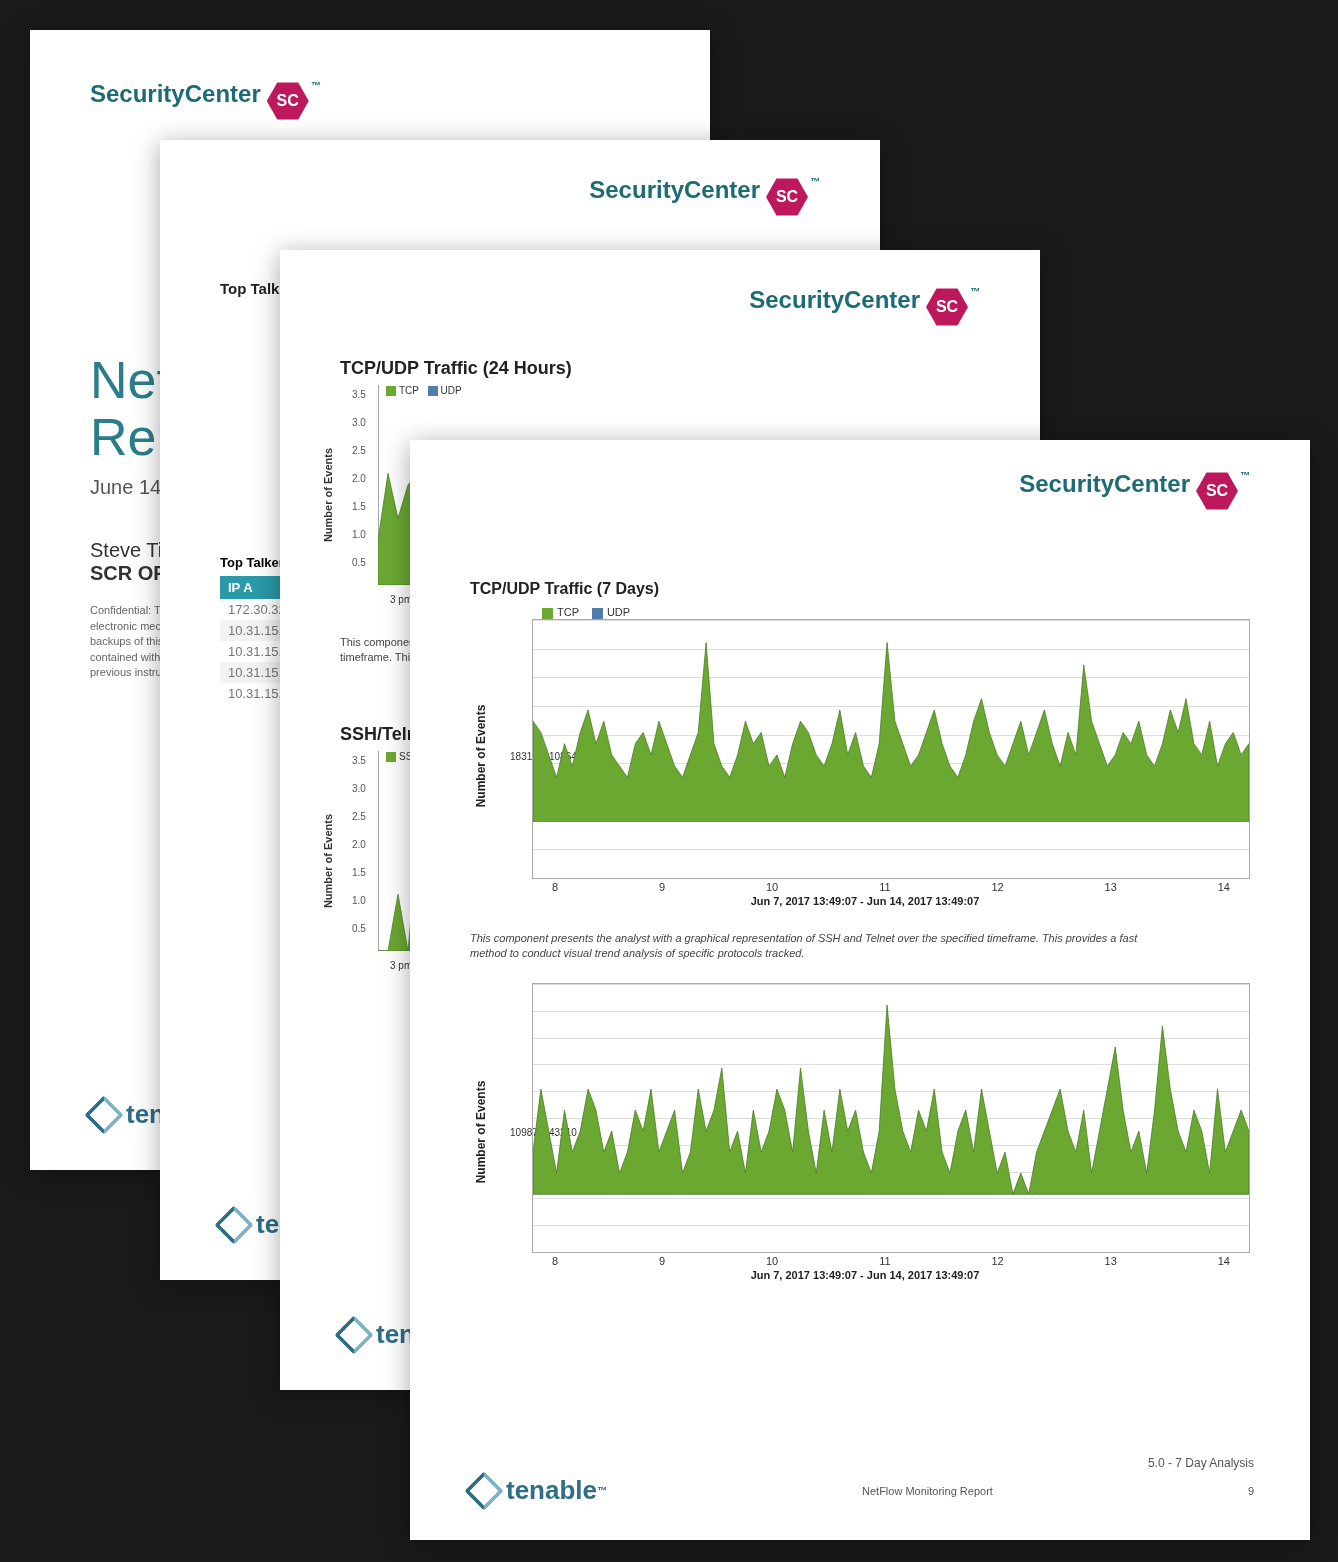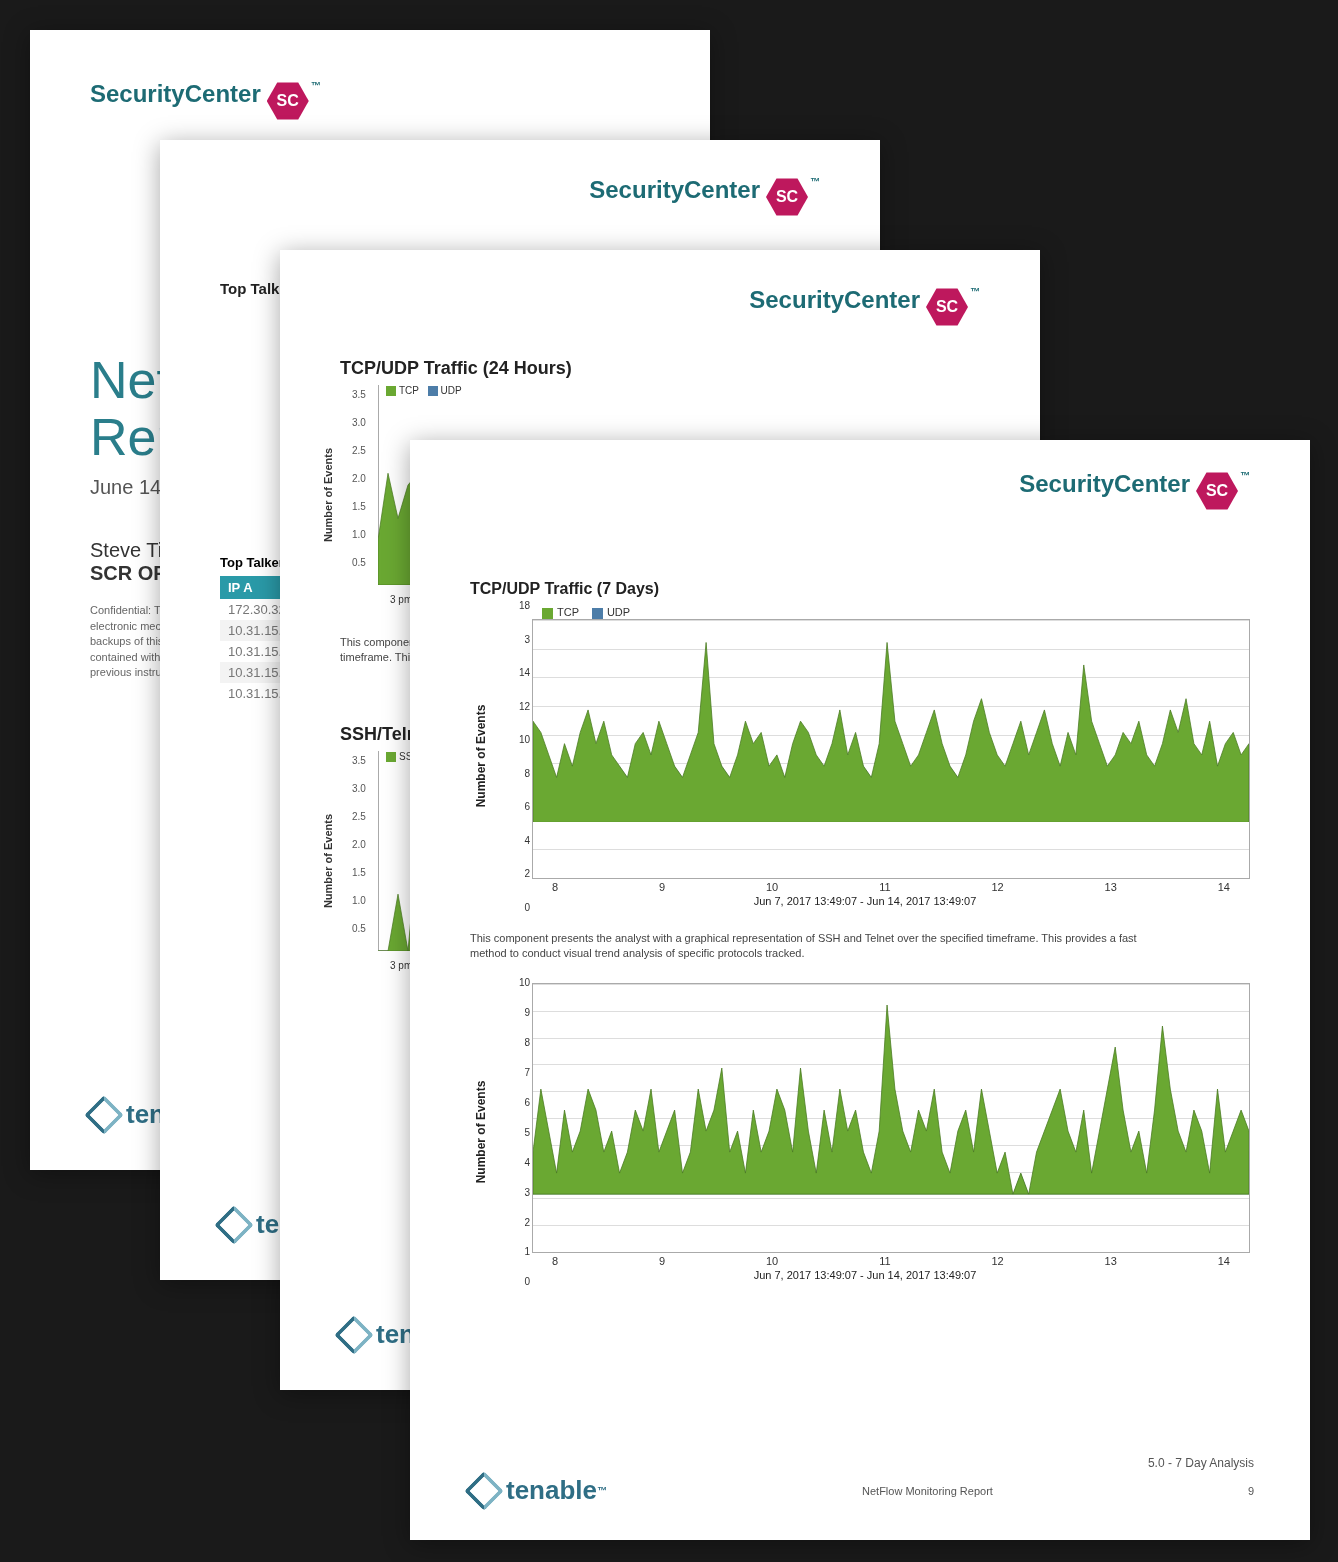--- a/index.html
+++ b/index.html
@@ -74,25 +74,25 @@
   #p4 { top:440px; left:410px; width:900px; height:1100px; }
   #p4 .brand-right{ top:30px; right:60px;}
   #p4 h3 { font-size:16px; font-weight:700; color:#222; margin-top:90px;}
   .bigchart { position:relative; margin:8px 0 4px 10px; }
   .bigchart .legend { font-size:11px; color:#333; margin-left:52px;}
   .bigchart .legend .sw{display:inline-block;width:11px;height:11px;margin:0 4px 0 10px;vertical-align:middle;}
   .bigchart .ylab { position:absolute; left:-6px; top:50%; transform: rotate(-90deg) translate(-50%,0); transform-origin:left top; font-size:12px; font-weight:600; color:#222;}
   .bigchart .plot { position:relative; margin-left:52px; border:1px solid #aaa; background:
     repeating-linear-gradient(to top, transparent 0, transparent calc(100%/9 - 1px), #ddd calc(100%/9 - 1px), #ddd calc(100%/9));
   }
-  .bigchart .yticks { position:absolute; left:30px; top:-6px; bottom:-6px; width:20px; font-size:10px; color:#333; display:flex; flex-direction:column; justify-content:space-between; align-items:flex-end;}
+  .bigchart .yticks { position:absolute; left:30px; top:-6px; bottom:-6px; width:20px; font-size:10px; color:#333; display:flex; flex-direction:row; justify-content:space-between; align-items:center;}
   .bigchart svg { position:absolute; inset:0; }
   .bigchart .xaxis { margin-left:52px; display:flex; justify-content:space-between; font-size:11px; color:#333; padding:2px 20px 0;}
-  .bigchart .xlabel { text-align:center; font-size:11px; font-weight:400; color:#222; margin-top:2px;}
-  #p4 .desc { font-size:11px; color:#444; margin:24px 0 22px; line-height:1.4; max-width:700px;}
+  .bigchart .xlabel { text-align:center; font-size:11px; font-weight:700; color:#222; margin-top:2px;}
+  #p4 .desc { font-size:11px; color:#444; margin:24px 0 22px; line-height:1.4; max-width:700px;font-style:italic;}
   #p4 .foot { position:absolute; bottom:34px; left:60px; right:56px; display:flex; align-items:center; font-size:11px; color:#555;}
   #p4 .foot .center { flex:1; text-align:center;}
   #p4 .foot-right-above { position:absolute; bottom:70px; right:56px; font-size:12px; color:#555;}
 </style>
 </head>
 <body>
 
 <div id="p1" class="page">
   <div class="brand">
     <span>SecurityCenter</span>

